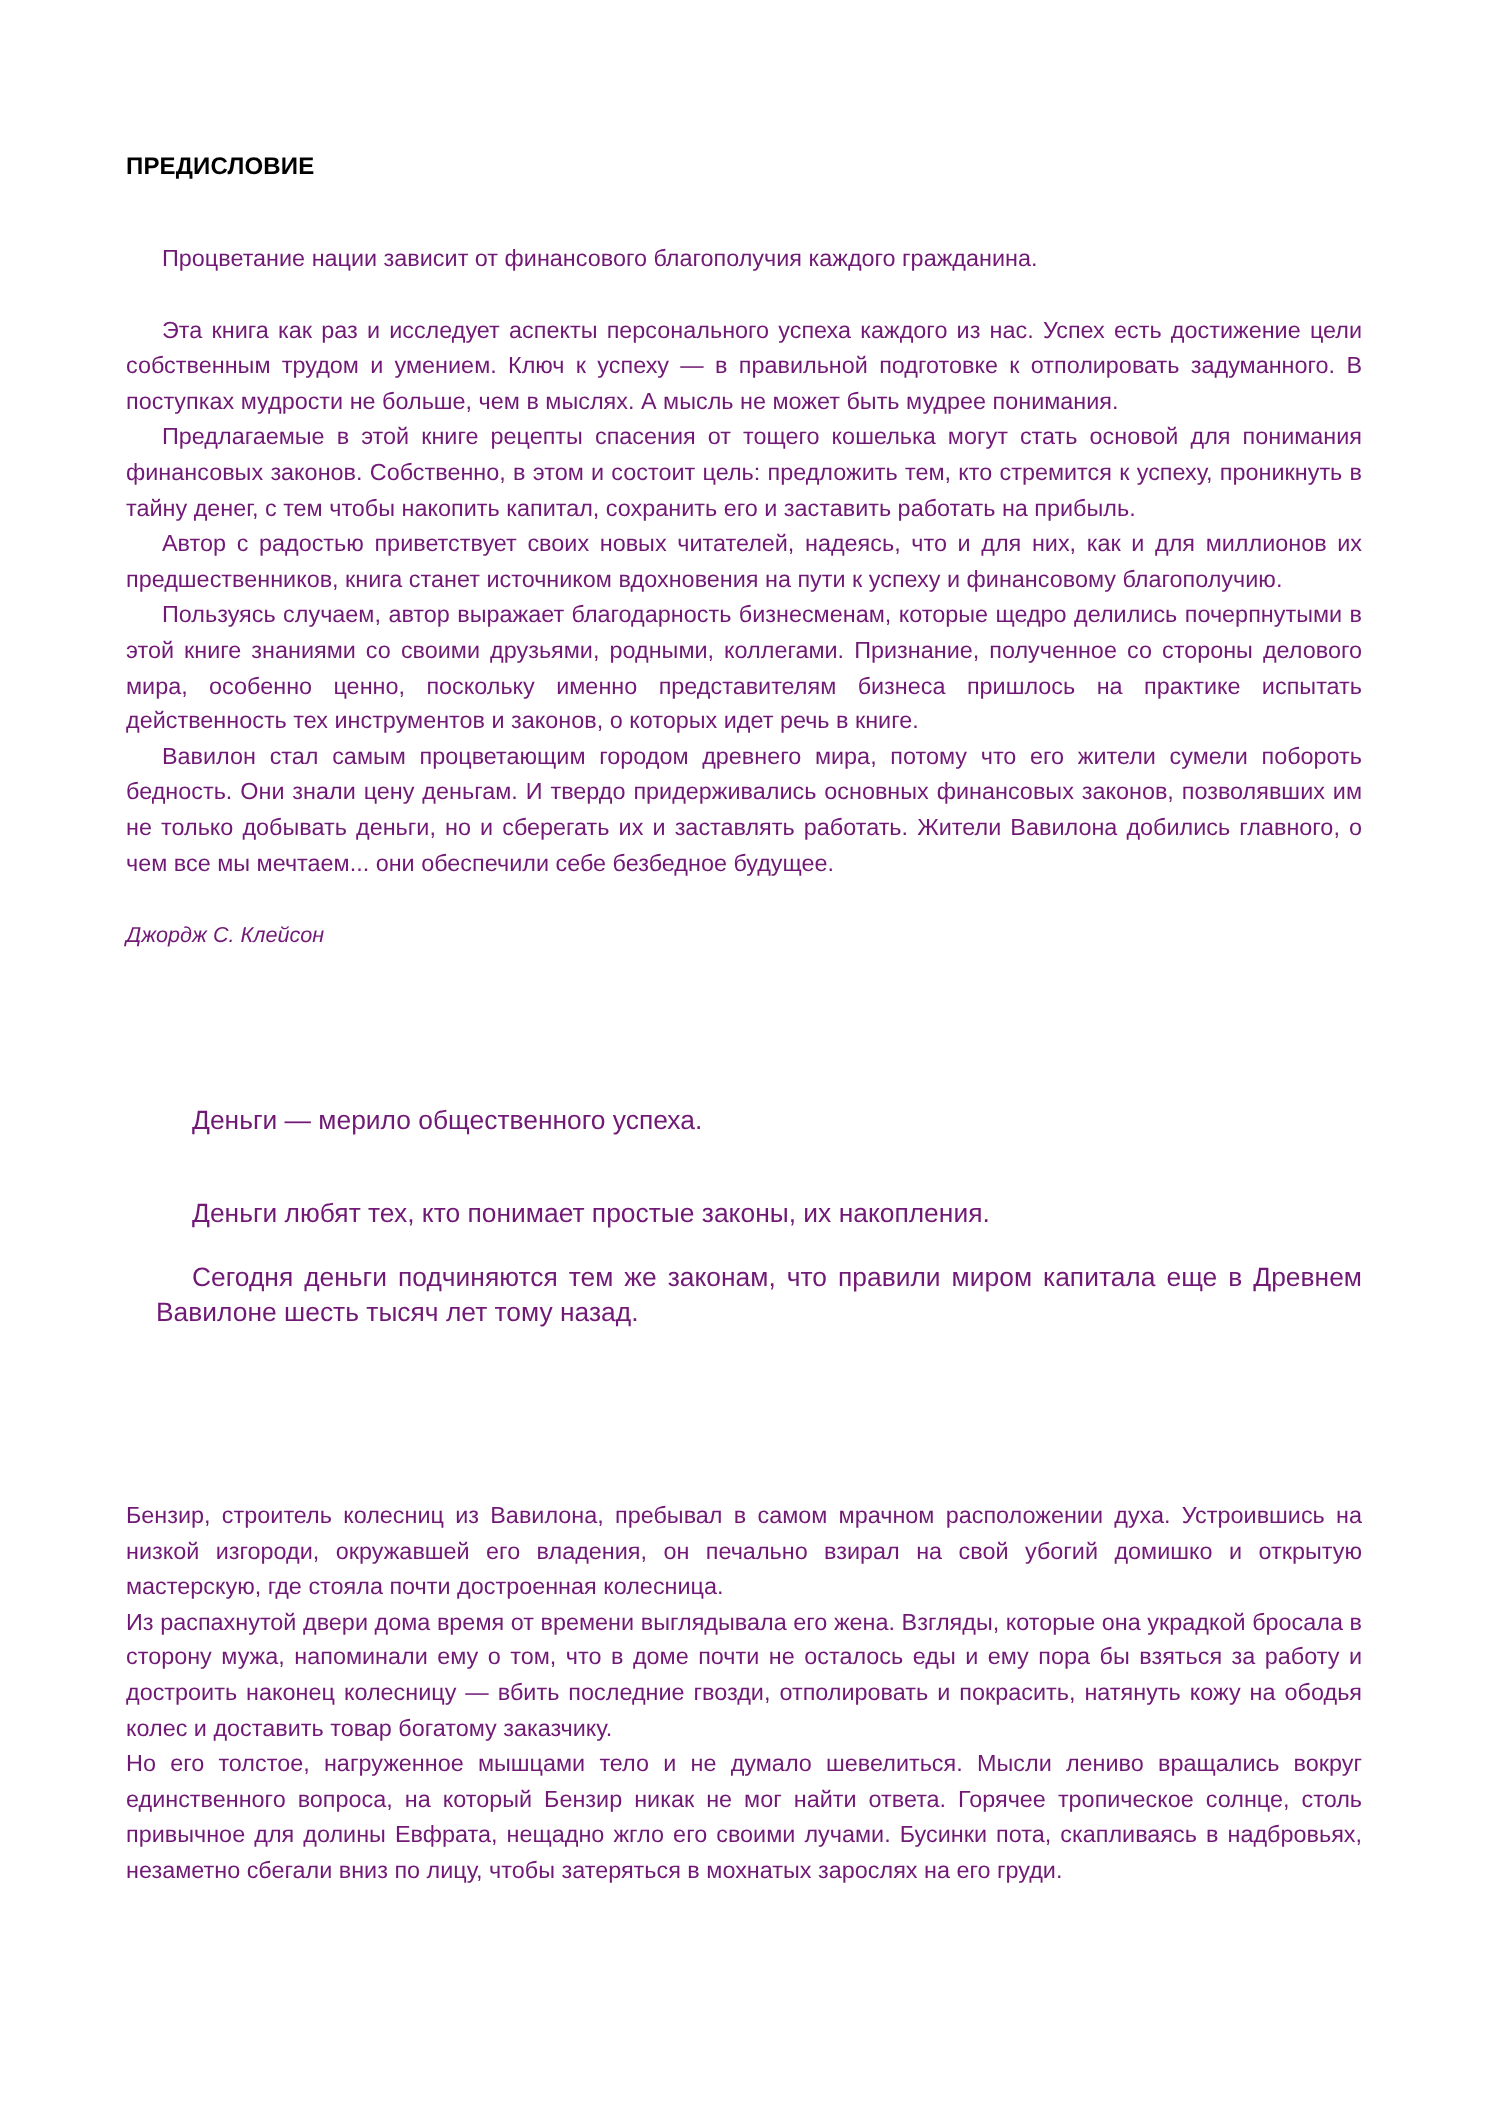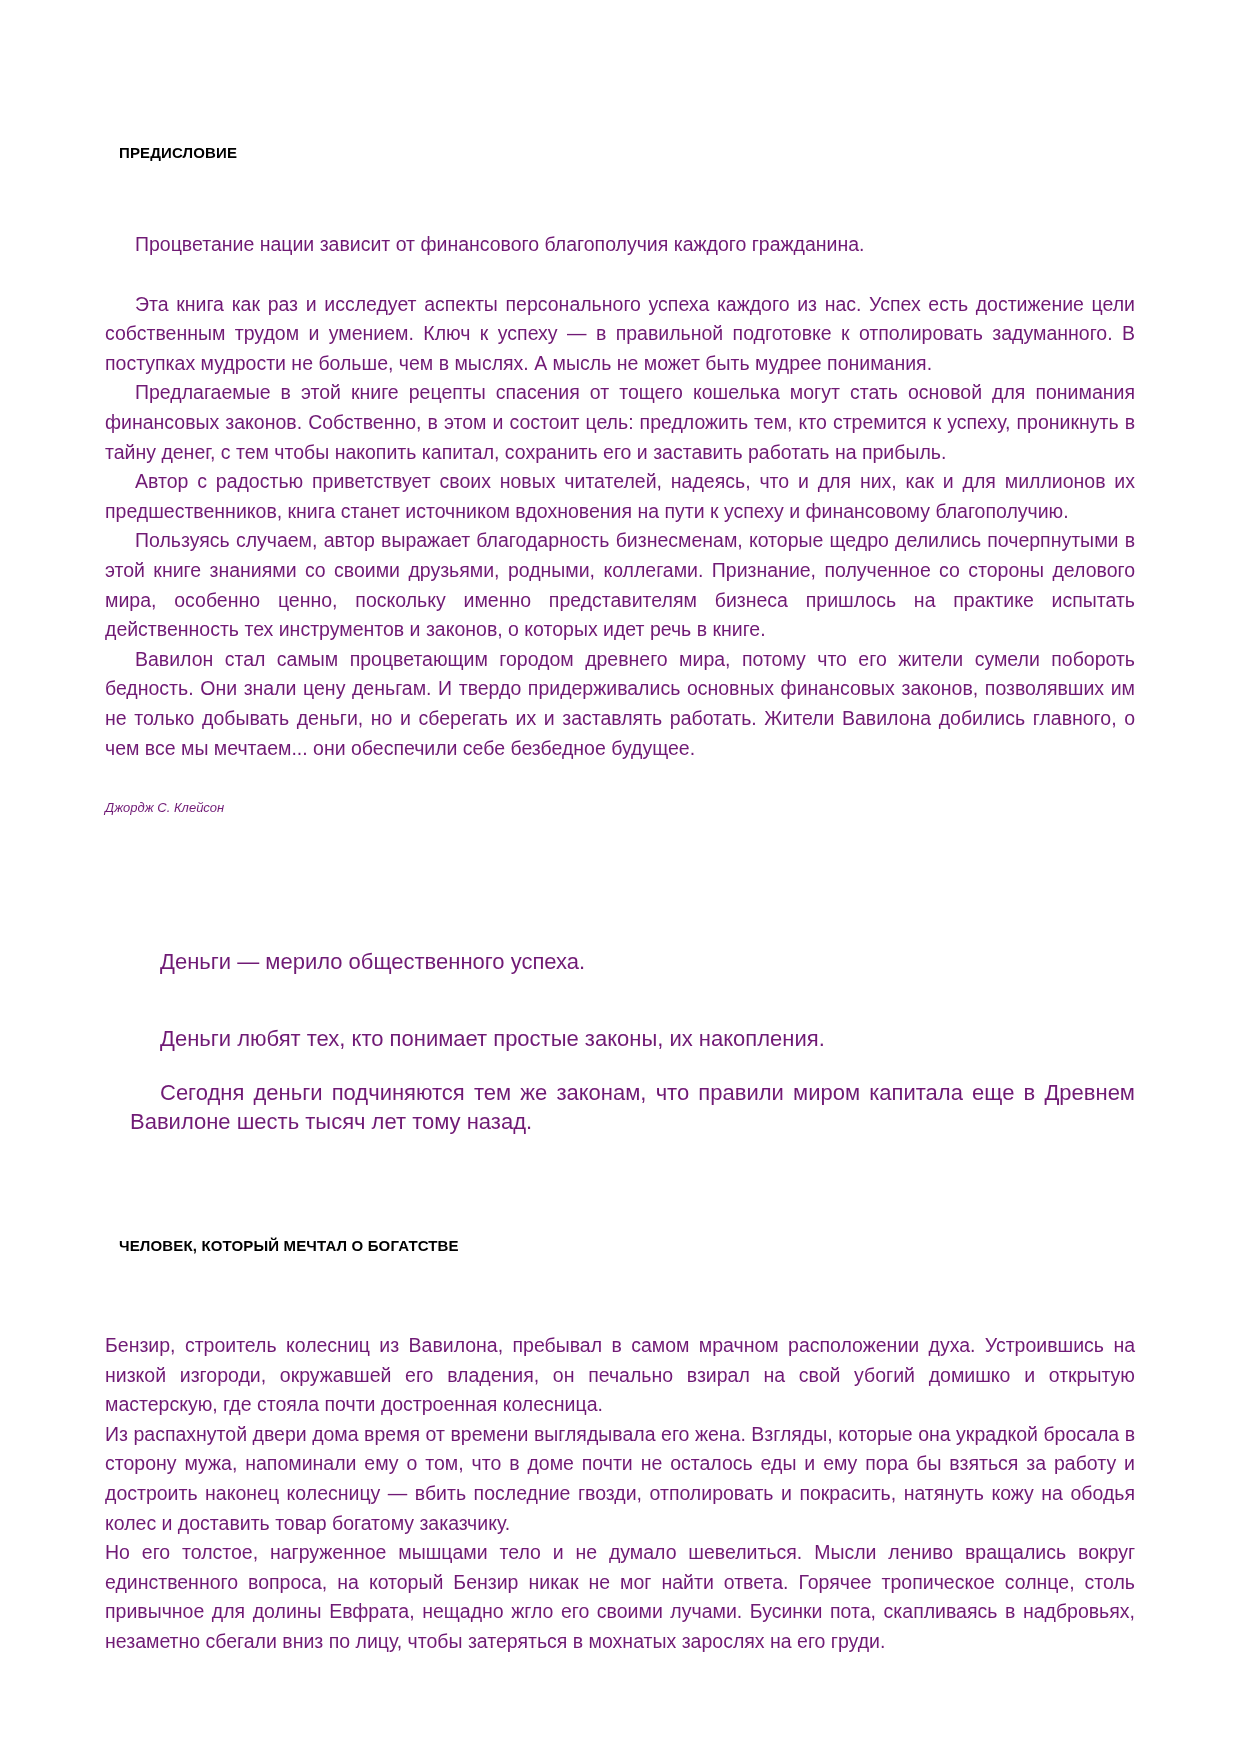--- a/index.html
+++ b/index.html
@@ -25,24 +25,24 @@
   .doc-text {
     font-family: "Liberation Sans", "DejaVu Sans", sans-serif;
     color: #701a75;
     font-size: 19.5px;
     line-height: 29.6px;
     text-align: justify;
     text-justify: inter-word;
   }
   h1.section-heading {
     font-family: "Liberation Sans", "DejaVu Sans", sans-serif;
-    font-size: 15px;
+    font-size: 20px;
     font-weight: bold;
     line-height: 26px;
-    margin: 14px;
+    margin: 0;
     padding: 0;
     color: #000000;
     letter-spacing: 0.15px;
     text-align: left;
   }
   p {
     margin: 0;
     padding: 0;
   }
   .indent {
@@ -50,21 +50,21 @@
   }
   .para-block p {
     text-align: justify;
   }
   .para-block p:last-child,
   .last-line-left {
     text-align: justify;
   }
   .signature {
     font-style: italic;
-    font-size: 13px;
+    font-size: 18px;
     text-align: left;
   }
   .epigraphs {
     margin-left: 25px;
   }
   .epigraphs p {
     font-size: 22px;
     line-height: 29.6px;
     text-align: justify;
   }
@@ -114,21 +114,20 @@
       <p class="indent">Деньги — мерило общественного успеха.</p>
       <div class="spacer-24"></div>
       <div class="spacer-24"></div>
       <p class="indent">Деньги любят тех, кто понимает простые законы, их накопления.</p>
       <div class="spacer-24"></div>
       <p class="indent">Сегодня деньги подчиняются тем же законам, что правили миром капитала еще в Древнем Вавилоне шесть тысяч лет тому назад.</p>
     </div>
 
     <div class="spacer-82"></div>
 
-    <h1 class="section-heading">ЧЕЛОВЕК, КОТОРЫЙ МЕЧТАЛ О БОГАТСТВЕ</h1>
 
     <div class="spacer-58"></div>
 
     <div class="doc-text para-block">
       <p>Бензир, строитель колесниц из Вавилона, пребывал в самом мрачном расположении духа. Устроившись на низкой изгороди, окружавшей его владения, он печально взирал на свой убогий домишко и открытую мастерскую, где стояла почти достроенная колесница.</p>
       <p>Из распахнутой двери дома время от времени выглядывала его жена. Взгляды, которые она украдкой бросала в сторону мужа, напоминали ему о том, что в доме почти не осталось еды и ему пора бы взяться за работу и достроить наконец колесницу — вбить последние гвозди, отполировать и покрасить, натянуть кожу на ободья колес и доставить товар богатому заказчику.</p>
       <p>Но его толстое, нагруженное мышцами тело и не думало шевелиться. Мысли лениво вращались вокруг единственного вопроса, на который Бензир никак не мог найти ответа. Горячее тропическое солнце, столь привычное для долины Евфрата, нещадно жгло его своими лучами. Бусинки пота, скапливаясь в надбровьях, незаметно сбегали вниз по лицу, чтобы затеряться в мохнатых зарослях на его груди.</p>
     </div>
 
   </div>

